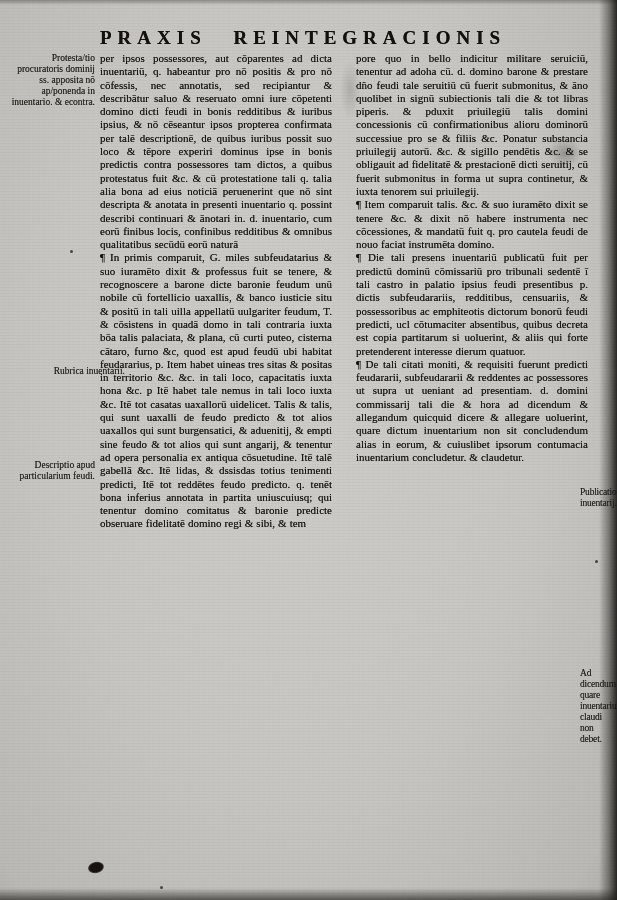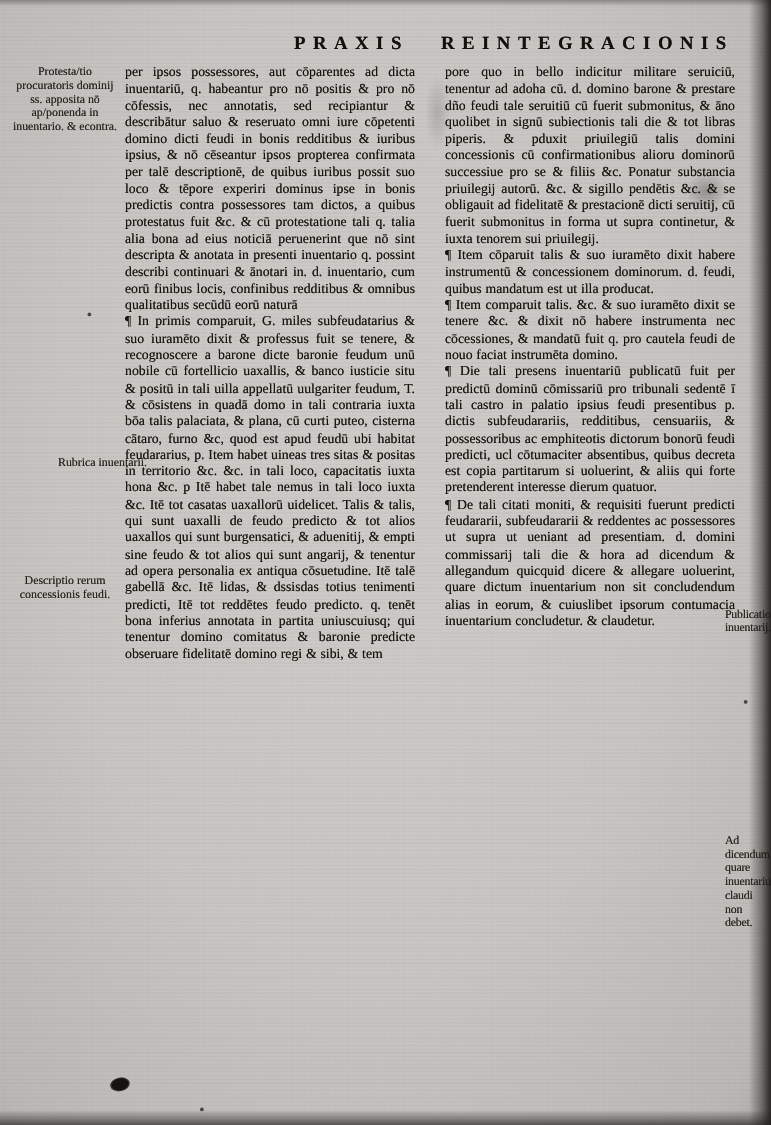--- a/index.html
+++ b/index.html
@@ -24,22 +24,22 @@
   .shadow-bottom{
     position:absolute;left:0;bottom:0;width:100%;height:12px;
     background:linear-gradient(to bottom, rgba(35,33,30,0) 0%, rgba(30,28,25,0.65) 100%);
   }
   .shadow-top{
     position:absolute;left:0;top:0;width:100%;height:5px;
     background:linear-gradient(to bottom, rgba(30,28,25,0.35), rgba(30,28,25,0));
   }
   .running-title{
     position:absolute;left:100px;top:27px;width:487px;
-    text-align:right;
-    font-size:15px;font-weight:700;
+    text-align:left;
+    font-size:19px;font-weight:700;
     letter-spacing:6px;word-spacing:16px;
     color:#14100b;
     text-shadow:0 0 0.5px rgba(0,0,0,0.7);
   }
   .textblock{
     position:absolute;left:100px;top:52px;width:488px;
     display:flex;gap:24px;
   }
   .col{width:238px;}
   .col p{
@@ -48,21 +48,21 @@
     text-align:justify;
     text-shadow:0 0 0.45px rgba(10,8,5,0.65);
     word-spacing:0.3px;
   }
   .mnote{
     position:absolute;
     font-size:9.5px;line-height:11px;
     color:#241f18;
     text-shadow:0 0 0.4px rgba(10,8,5,0.55);
   }
-  .mnote.l{left:9px;width:86px;text-align:center;}
+  .mnote.l{left:9px;width:86px;text-align:right;}
   .mnote.r{left:580px;width:36px;text-align:left;letter-spacing:-0.2px;}
   .ln1{top:53px;}
   .ln2{top:366px;margin-left:30px;}
   .ln3{top:460px;}
   .rn1{top:487px;}
   .rn2{top:668px;}
   .ink-blob{
     position:absolute;left:88px;top:862px;width:16px;height:11px;
     background:radial-gradient(ellipse at center, #151210 0%, #151210 55%, rgba(21,18,16,0) 100%);
     border-radius:50%;
@@ -87,33 +87,32 @@
 <div class="page">
 
   <div class="grain"></div>
   <div class="stain1"></div>
   <div class="stain2"></div>
 
   <div class="running-title">PRAXIS REINTEGRACIONIS</div>
 
   <div class="mnote l ln1">Protesta/tio procuratoris dominij ss. apposita nō ap/ponenda in inuentario. &amp; econtra.</div>
   <div class="mnote l ln2">Rubrica inuentarii.</div>
-  <div class="mnote l ln3">Descriptio rerum concessionis feudi.</div>
+  <div class="mnote l ln3">Descriptio apud particularium feudi.</div>
 
   <div class="mnote r rn1">Publicatio inuentarij.</div>
   <div class="mnote r rn2">Ad dicendum quare inuentarium claudi non debet.</div>
 
   <div class="textblock">
     <div class="col">
       <p>per ipsos possessores, aut cōparentes ad dicta inuentariū, q. habeantur pro nō positis &amp; pro nō cōfessis, nec annotatis, sed recipiantur &amp; describātur saluo &amp; reseruato omni iure cōpetenti domino dicti feudi in bonis redditibus &amp; iuribus ipsius, &amp; nō cēseantur ipsos propterea confirmata per talē descriptionē, de quibus iuribus possit suo loco &amp; tēpore experiri dominus ipse in bonis predictis contra possessores tam dictos, a quibus protestatus fuit &amp;c. &amp; cū protestatione tali q. talia alia bona ad eius noticiā peruenerint que nō sint descripta &amp; anotata in presenti inuentario q. possint describi continuari &amp; ānotari in. d. inuentario, cum eorū finibus locis, confinibus redditibus &amp; omnibus qualitatibus secūdū eorū naturā</p>
       <p>¶ In primis comparuit, G. miles subfeudatarius &amp; suo iuramēto dixit &amp; professus fuit se tenere, &amp; recognoscere a barone dicte baronie feudum unū nobile cū fortellicio uaxallis, &amp; banco iusticie situ &amp; positū in tali uilla appellatū uulgariter feudum, T. &amp; cōsistens in quadā domo in tali contraria iuxta bōa talis palaciata, &amp; plana, cū curti puteo, cisterna cātaro, furno &amp;c, quod est apud feudū ubi habitat feudararius, p. Item habet uineas tres sitas &amp; positas in territorio &amp;c. &amp;c. in tali loco, capacitatis iuxta hona &amp;c. p Itē habet tale nemus in tali loco iuxta &amp;c. Itē tot casatas uaxallorū uidelicet. Talis &amp; talis, qui sunt uaxalli de feudo predicto &amp; tot alios uaxallos qui sunt burgensatici, &amp; aduenitij, &amp; empti sine feudo &amp; tot alios qui sunt angarij, &amp; tenentur ad opera personalia ex antiqua cōsuetudine. Itē talē gabellā &amp;c. Itē lidas, &amp; dssisdas totius tenimenti predicti, Itē tot reddētes feudo predicto. q. tenēt bona inferius annotata in partita uniuscuiusq; qui tenentur domino comitatus &amp; baronie predicte obseruare fidelitatē domino regi &amp; sibi, &amp; tem</p>
     </div>
     <div class="col">
       <p>pore quo in bello indicitur militare seruiciū, tenentur ad adoha cū. d. domino barone &amp; prestare dño feudi tale seruitiū cū fuerit submonitus, &amp; āno quolibet in signū subiectionis tali die &amp; tot libras piperis. &amp; pduxit priuilegiū talis domini concessionis cū confirmationibus alioru dominorū successiue pro se &amp; filiis &amp;c. Ponatur substancia priuilegij autorū. &amp;c. &amp; sigillo pendētis &amp;c. &amp; se obligauit ad fidelitatē &amp; prestacionē dicti seruitij, cū fuerit submonitus in forma ut supra continetur, &amp; iuxta tenorem sui priuilegij.</p>
-      <p>¶ Item cōparuit talis &amp; suo iuramēto dixit habere instrumentū &amp; concessionem dominorum. d. feudi, quibus mandatum est ut illa producat.</p>
       <p>¶ Item comparuit talis. &amp;c. &amp; suo iuramēto dixit se tenere &amp;c. &amp; dixit nō habere instrumenta nec cōcessiones, &amp; mandatū fuit q. pro cautela feudi de nouo faciat instrumēta domino.</p>
       <p>¶ Die tali presens inuentariū publicatū fuit per predictū dominū cōmissariū pro tribunali sedentē ī tali castro in palatio ipsius feudi presentibus p. dictis subfeudarariis, redditibus, censuariis, &amp; possessoribus ac emphiteotis dictorum bonorū feudi predicti, ucl cōtumaciter absentibus, quibus decreta est copia partitarum si uoluerint, &amp; aliis qui forte pretenderent interesse dierum quatuor.</p>
       <p>¶ De tali citati moniti, &amp; requisiti fuerunt predicti feudararii, subfeudararii &amp; reddentes ac possessores ut supra ut ueniant ad presentiam. d. domini commissarij tali die &amp; hora ad dicendum &amp; allegandum quicquid dicere &amp; allegare uoluerint, quare dictum inuentarium non sit concludendum alias in eorum, &amp; cuiuslibet ipsorum contumacia inuentarium concludetur. &amp; claudetur.</p>
     </div>
   </div>
 
   <div class="ink-blob"></div>
   <div class="speck sp1"></div>
   <div class="speck sp2"></div>
   <div class="speck sp3"></div>

